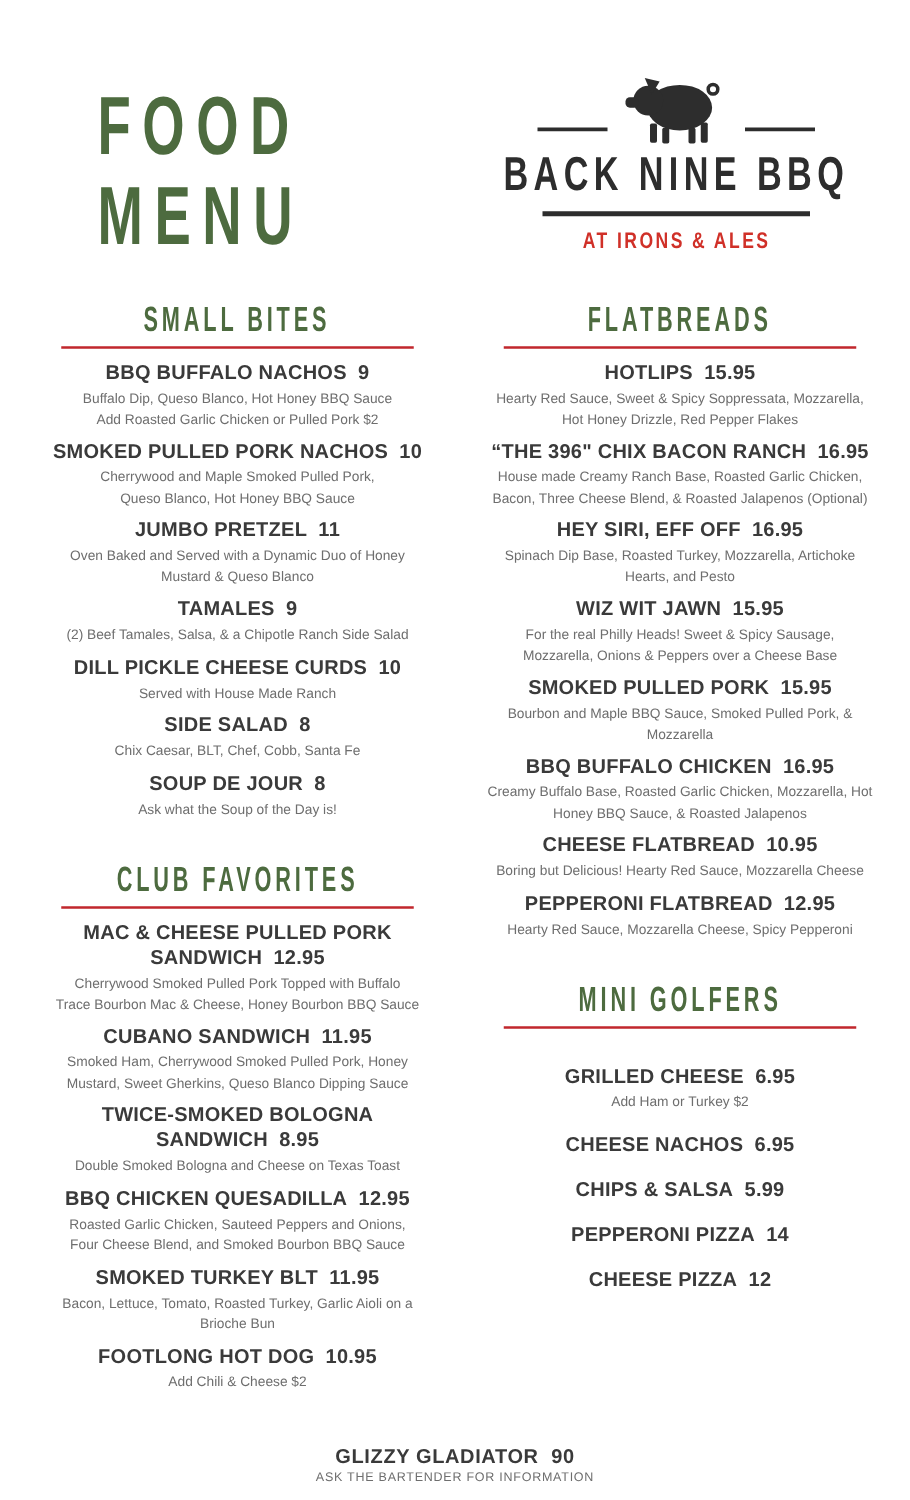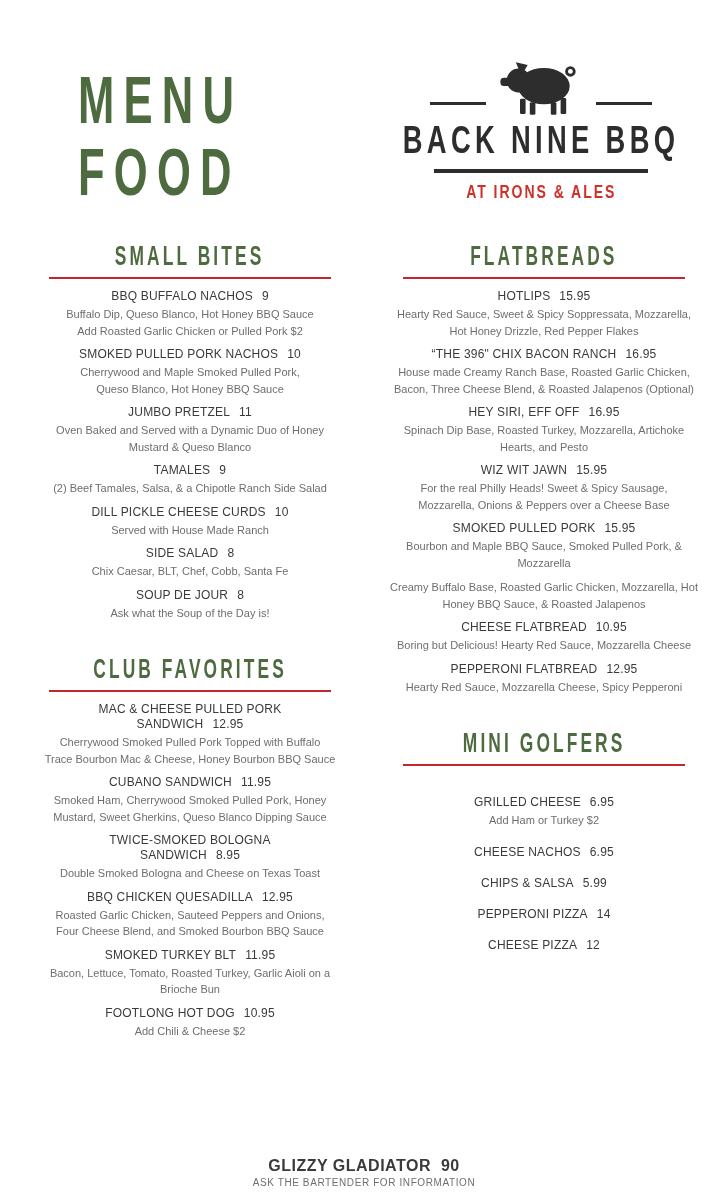--- a/index.html
+++ b/index.html
@@ -28,42 +28,42 @@
   .brand-tagline .condensed{display:inline-block;transform:scaleX(.78);transform-origin:center;white-space:nowrap}
   
   .columns{display:flex;margin-top:34px;padding:0 24px 0 30px;gap:34px}
   .column{width:320px;text-align:center}
   .menu-section + .menu-section{margin-top:34px}
   .section-title{display:flex;justify-content:center;margin:0;color:var(--green);font-size:28px;font-weight:700;letter-spacing:5px;line-height:1}
   .section-title .condensed{display:inline-block;transform:scaleX(.62);transform-origin:center;white-space:nowrap}
   .section-underline{width:282px;height:2px;background:var(--red);margin:7px auto 0}
   .section-items{margin-top:10px}
   .menu-item{margin-bottom:8px}
-  .item-title{font-size:12px;font-weight:400;color:var(--ink);letter-spacing:.2px;line-height:1.25}
+  .item-title{font-size:16px;font-weight:700;color:var(--ink);letter-spacing:.2px;line-height:1.25}
   .item-name{white-space:pre-line}
   .item-price{margin-left:9px}
   .item-desc{font-size:11px;color:var(--muted);line-height:1.5;margin-top:2px;white-space:pre-line}
   .sec-mini-golfers .section-items{margin-top:29px}
   .sec-mini-golfers .menu-item{margin-bottom:16px}
   
   .footer{position:absolute;left:0;right:0;bottom:12px;text-align:center}
   .footer-title{font-size:16px;font-weight:700;color:var(--ink);letter-spacing:.5px}
   .footer-title .price{margin-left:10px}
   .footer-note{font-size:10px;color:var(--muted);letter-spacing:.6px;margin-top:2px}
 </style>
 </head>
 <body>
 
 <div class="header">
   <div class="page-title">
     <div class="line">
+        <span class="condensed">FOOD</span>
+      </div>
+    <div class="line">
         <span class="condensed">MENU</span>
-      </div>
-    <div class="line">
-        <span class="condensed">FOOD</span>
       </div>
   </div>
 
   <div class="logo">
     <div class="logo-top">
       <div class="logo-dash"></div>
       <svg class="pig" width="84" height="59" viewBox="0 0 120 84" style="color:var(--logo)">
         <g fill="currentColor">
           <ellipse cx="64" cy="40" rx="37" ry="26"></ellipse>
           <circle cx="28" cy="32" r="17"></circle>
@@ -211,20 +211,21 @@
 Mozzarella, Onions &amp; Peppers over a Cheese Base</div>
   </div>
 
   <div class="menu-item">
     <div class="item-title"><span class="item-name">SMOKED PULLED PORK</span><span class="item-price">15.95</span></div>
     <div class="item-desc">Bourbon and Maple BBQ Sauce, Smoked Pulled Pork, &amp;
 Mozzarella</div>
   </div>
 
   <div class="menu-item">
+    <div class="item-title"><span class="item-name">BBQ BUFFALO CHICKEN</span><span class="item-price">16.95</span></div>
     <div class="item-desc">Creamy Buffalo Base, Roasted Garlic Chicken, Mozzarella, Hot
 Honey BBQ Sauce, &amp; Roasted Jalapenos</div>
   </div>
 
   <div class="menu-item">
     <div class="item-title"><span class="item-name">CHEESE FLATBREAD</span><span class="item-price">10.95</span></div>
     <div class="item-desc">Boring but Delicious! Hearty Red Sauce, Mozzarella Cheese</div>
   </div>
 
   <div class="menu-item">

